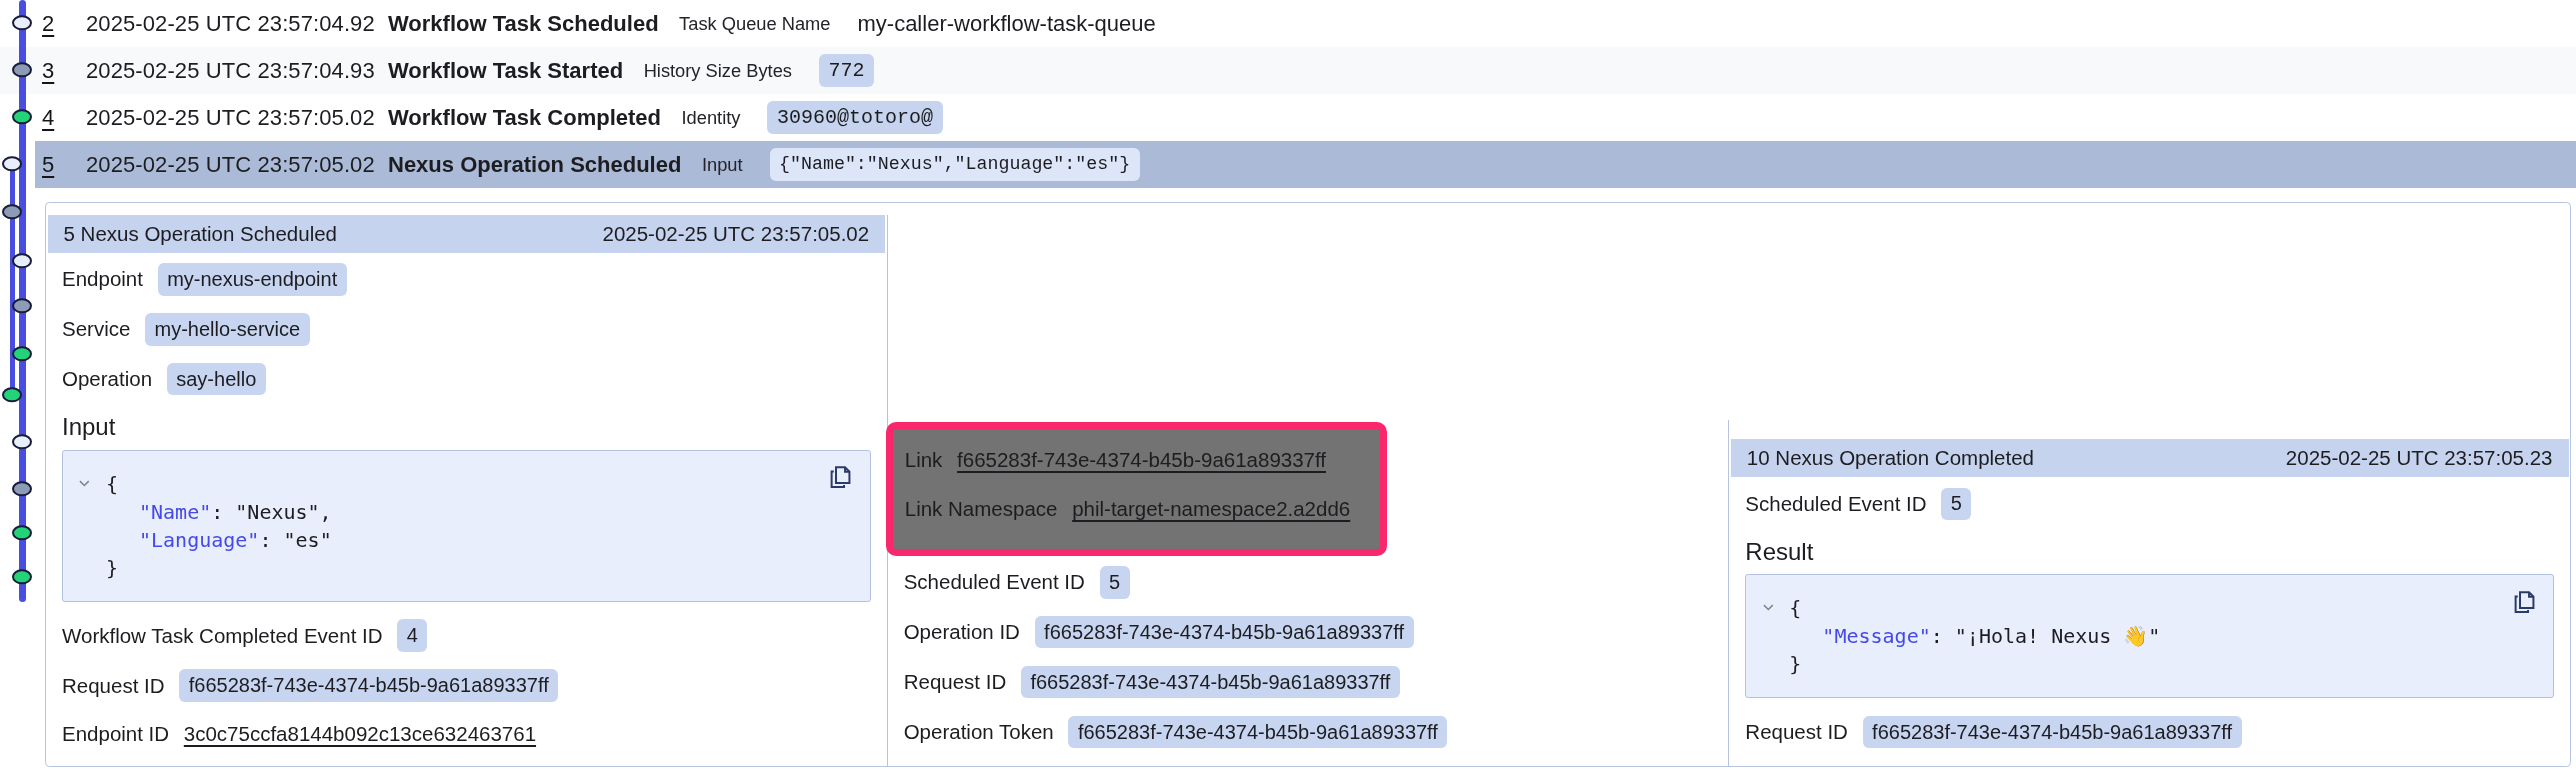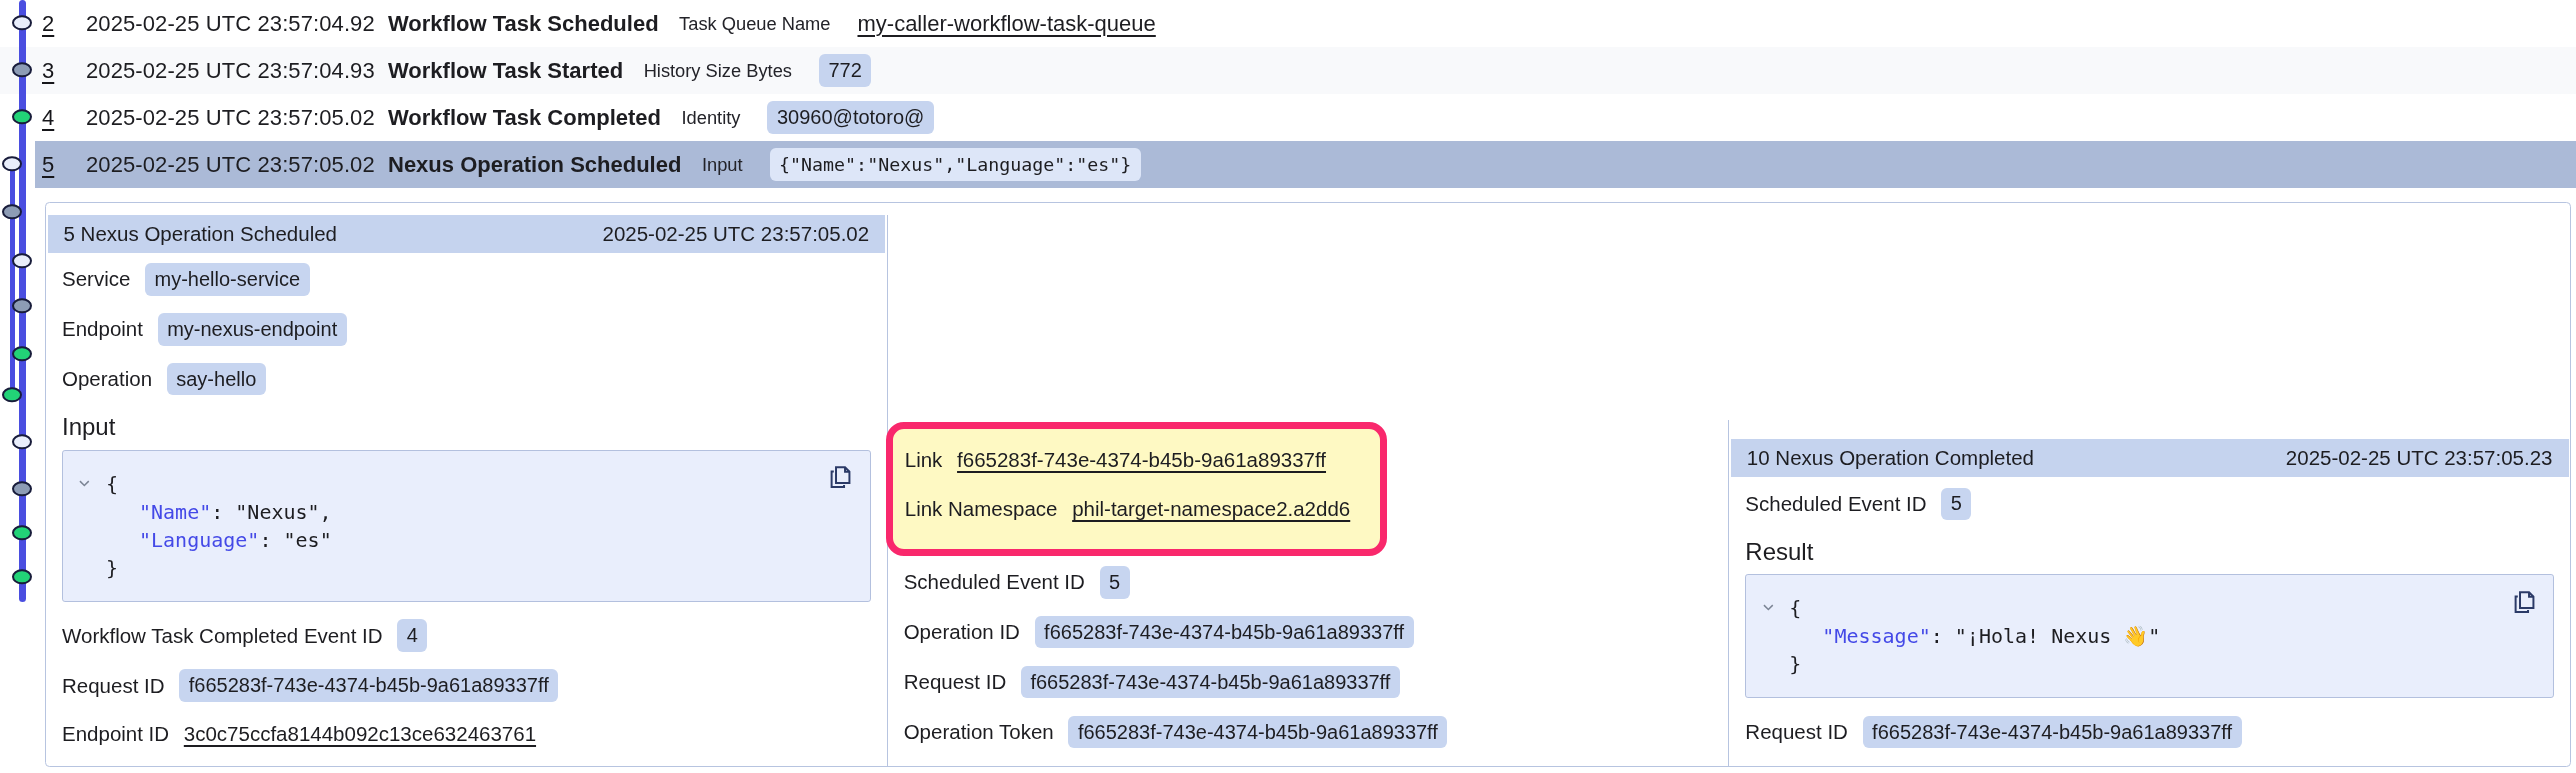--- a/index.html
+++ b/index.html
@@ -25,24 +25,24 @@
   .rows{position:absolute;left:0;top:0;width:2576px;}
   .event-row{height:47px;display:flex;align-items:center;padding-left:42px;
              box-sizing:border-box;font-size:22px;}
   .event-row.alt{background:#f8f9fb;}
   .event-row.selected{background:linear-gradient(to right,rgba(0,0,0,0) 35px,#abbad7 35px);}
   .row-num{width:25px;flex:none;font-weight:500;text-decoration:underline;
            text-underline-offset:4.4px;text-decoration-thickness:1.8px;color:#16161a;cursor:pointer;}
   .row-time{margin-left:19px;width:302px;flex:none;letter-spacing:0.1px;}
   .row-name{font-weight:700;margin-right:20.5px;}
   .row-label{font-size:18.3px;color:#232329;margin-right:27px;}
-  .row-link{text-decoration:underline;text-underline-offset:4.4px;text-decoration-thickness:1.8px;cursor:pointer;}
+  .row-link{text-underline-offset:4.4px;text-decoration-thickness:1.8px;cursor:pointer;}
   .badge{background:#c7d5f0;border-radius:5.9px;padding:3.7px 9.5px;font-size:20px;line-height:25px;
          display:inline-block;white-space:nowrap;}
-  .event-row .badge{background:#c6d4ef;}
+  .event-row .badge{background:#c6d4ef;font-family:Liberation Mono, monospace;}
   .event-row.selected .badge{background:#dde6f8;font-size:18.3px;}
 
   
   .panels{position:absolute;left:45px;top:202px;width:2526px;height:565px;
           background:#ffffff;border:1.5px solid #b7c4e0;border-radius:4.4px;
           box-sizing:border-box;display:flex;z-index:1;align-items:flex-end;}
   .panel{flex:1 1 0;min-width:0;border-right:1.5px solid #b7c4e0;display:flex;
          flex-direction:column;box-sizing:border-box;}
   .panel:last-child{border-right:none;}
   .panel-header{height:38px;flex:none;background:#c5d3ee;display:flex;align-items:center;
@@ -56,21 +56,21 @@
              font-size:20px;line-height:28px;padding:19px 51px 19px 0;margin-bottom:17.6px;}
   .code-line{display:flex;}
   .code-gutter{width:43px;flex:none;display:flex;justify-content:center;align-items:flex-start;padding-top:5.9px;}
   .code-indent{padding-left:76px;}
   .code-brace-close{padding-left:43px;}
   .json-key{color:#4449e7;}
   .copy-btn{position:absolute;top:13.2px;right:16px;width:26.4px;height:26.4px;cursor:pointer;background:none;border:none;padding:0;}
 
   
   .highlight-box{margin:2.2px 0 10.3px -17.6px;width:501px;box-sizing:border-box;
-                 border:7.3px solid #f9286c;border-radius:18px;background:#fef9c3;
+                 border:7.3px solid #f9286c;border-radius:10px;background:#737373;
                  padding:16px 14.7px 4.4px 11.7px;}
   .highlight-box .field{margin-bottom:20.5px;}
 </style>
 </head>
 <body>
 
 <div class="rows">
 
   <div class="event-row">
     <span class="row-num">2</span>
@@ -125,26 +125,26 @@
 
 <div class="panels">
 
   <div class="panel">
     <div class="panel-header">
       <span>5 Nexus Operation Scheduled</span>
       <span>2025-02-25 UTC 23:57:05.02</span>
     </div>
     <div class="panel-body">
       <div class="field">
+        <span>Endpoint</span>
+        <span class="badge">my-nexus-endpoint</span>
+      </div>
+      <div class="field">
         <span>Service</span>
         <span class="badge">my-hello-service</span>
-      </div>
-      <div class="field">
-        <span>Endpoint</span>
-        <span class="badge">my-nexus-endpoint</span>
       </div>
       <div class="field">
         <span>Operation</span>
         <span class="badge">say-hello</span>
       </div>
 
       <div class="label-solo">Input</div>
       <div class="codeblock mono">
         <button class="copy-btn" title="">
           <svg viewBox="0 0 24 24" width="26.4" height="26.4" fill="none" stroke="#2b3a67" stroke-width="1.8">

